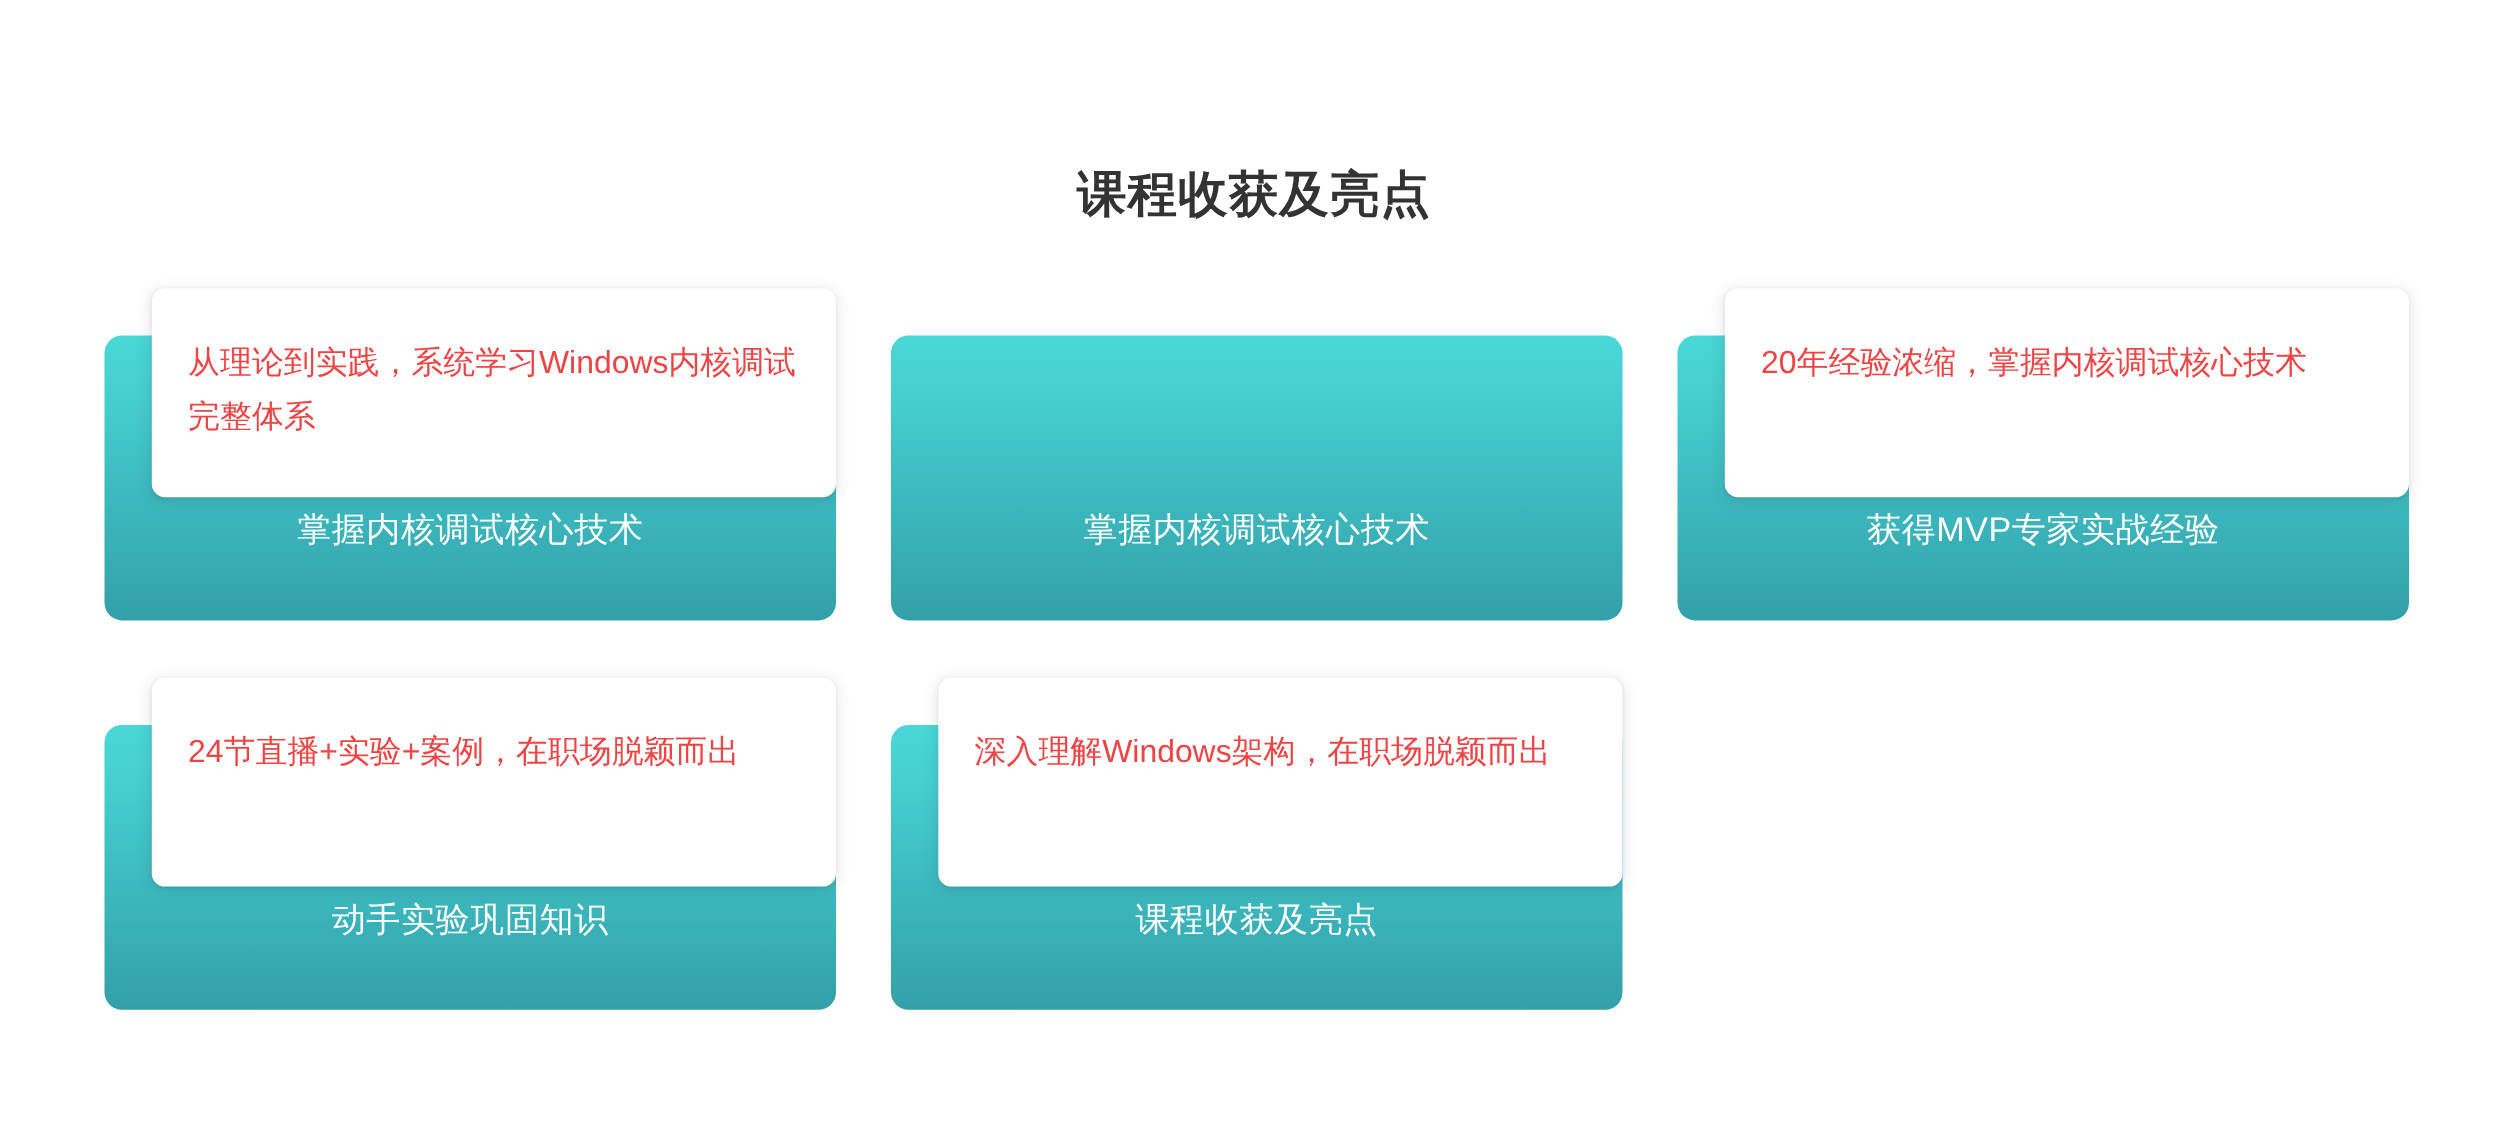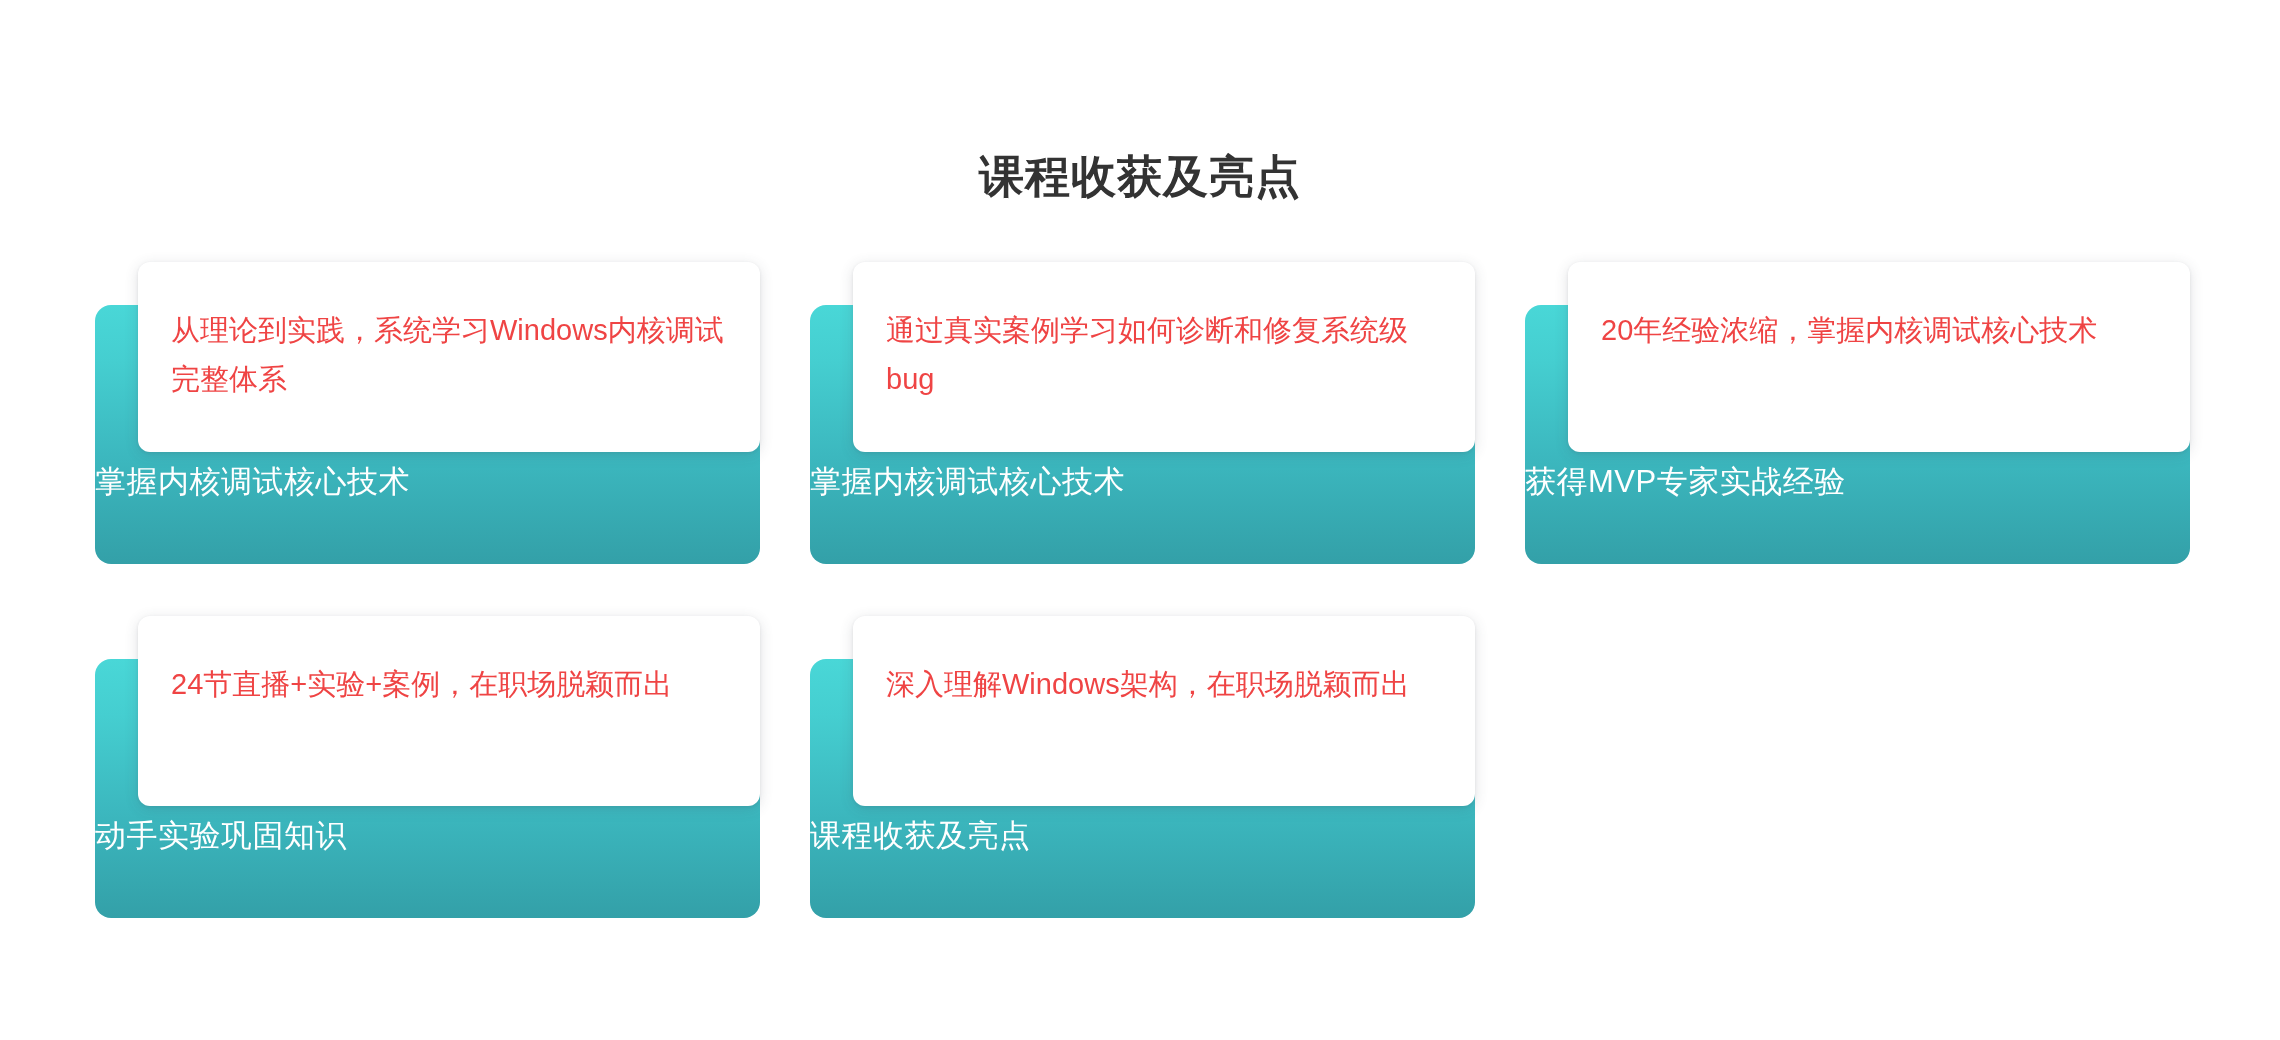--- a/index.html
+++ b/index.html
@@ -86,21 +86,21 @@
     color: #ef4444;
     font-weight: normal;
     white-space: pre-line;
   }
 
   .card-label {
     position: absolute;
     left: 0;
     top: 199px;
     width: 665px;
-    text-align: left;
+    text-align: center;
     font-size: 31px;
     line-height: 42px;
     color: #ffffff;
     font-weight: normal;
     letter-spacing: 0.5px;
   }
 </style>
 </head>
 <body>
 
@@ -113,23 +113,20 @@
     <div class="card">
       <div class="card-teal"></div>
       <div class="card-white">
         <div class="card-desc">从理论到实践，系统学习Windows内核调试完整体系</div>
       </div>
       <div class="card-label">掌握内核调试核心技术</div>
     </div>
 
     <div class="card">
       <div class="card-teal"></div>
-      <div class="card-white">
-        <div class="card-desc">通过真实案例学习如何诊断和修复系统级bug</div>
-      </div>
       <div class="card-label">掌握内核调试核心技术</div>
     </div>
 
 
     <div class="card">
       <div class="card-teal"></div>
       <div class="card-white">
         <div class="card-desc">20年经验浓缩，掌握内核调试核心技术</div>
       </div>
       <div class="card-label">获得MVP专家实战经验</div>

